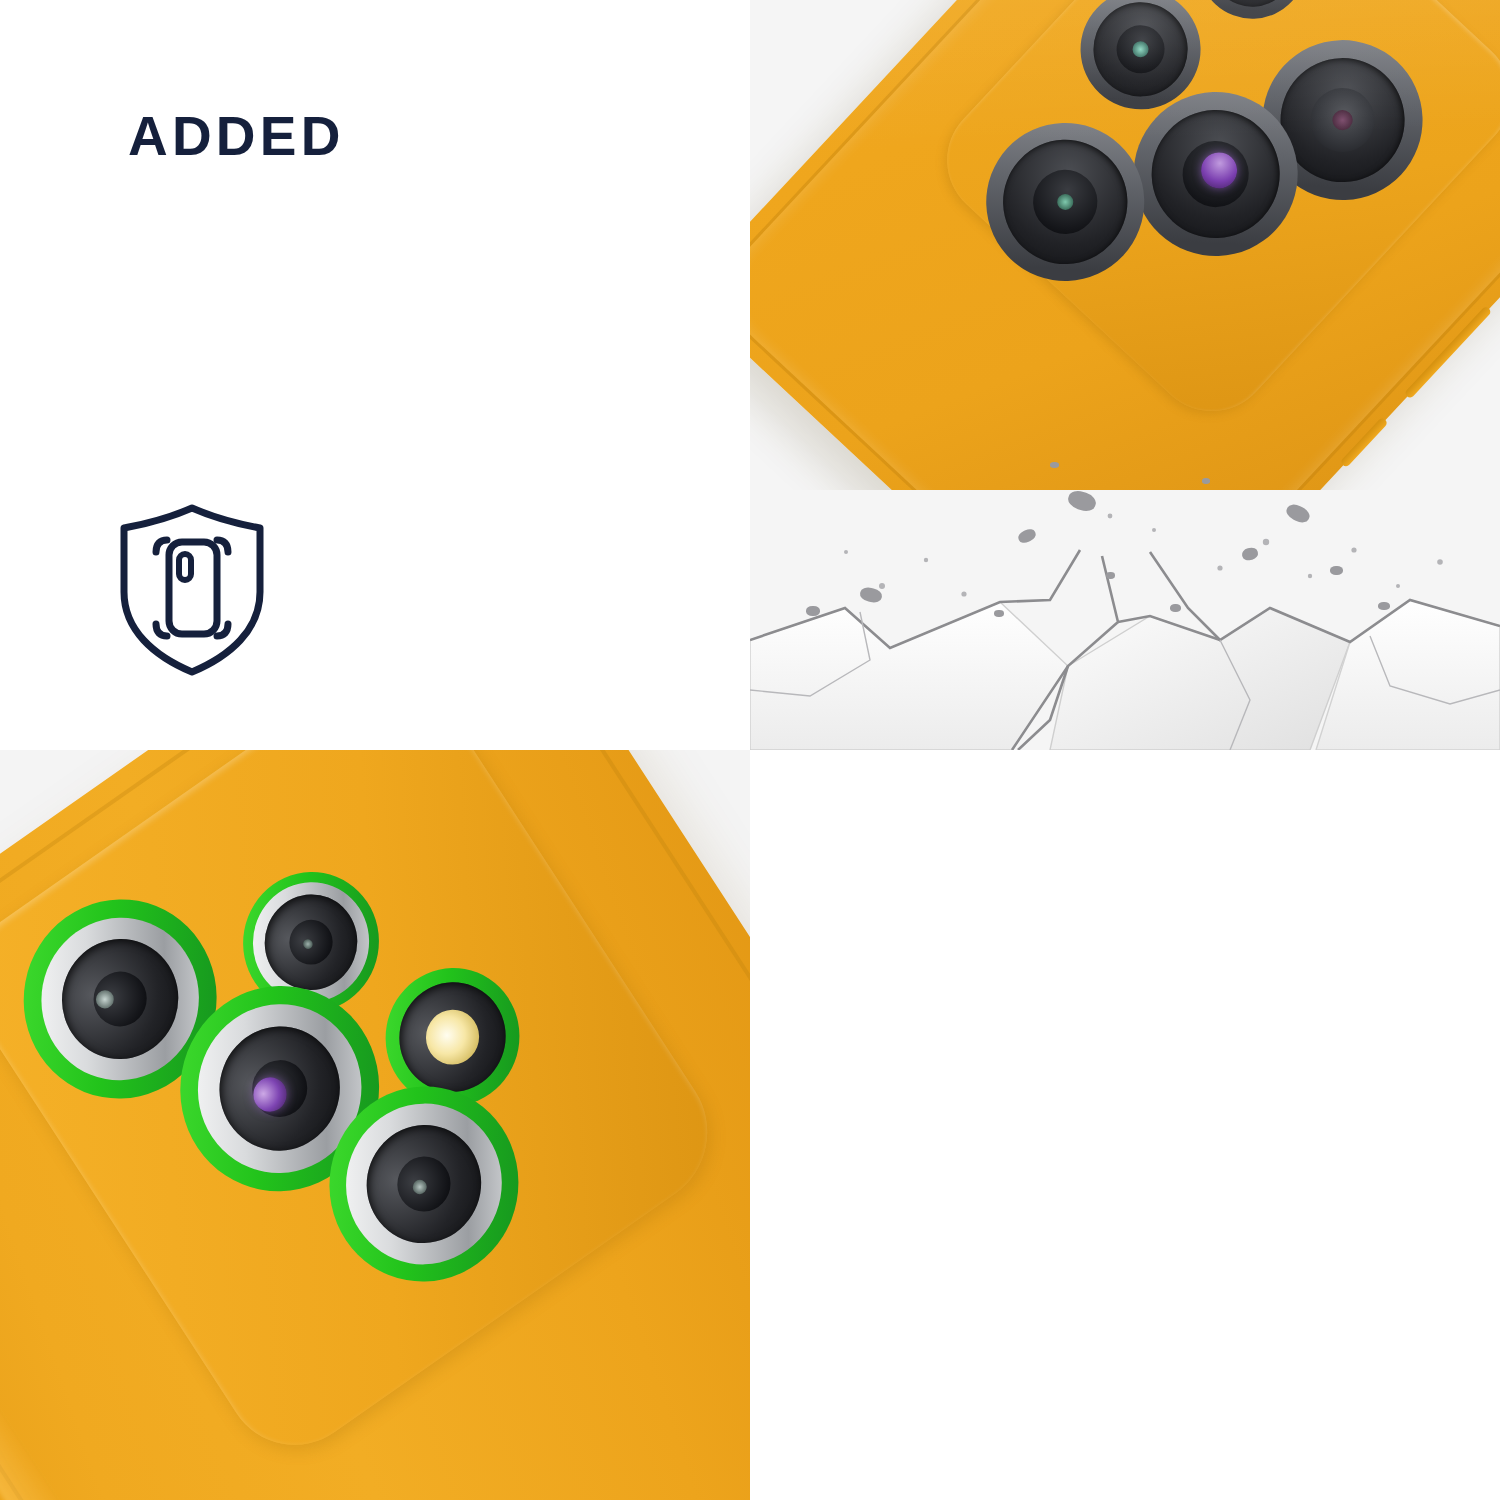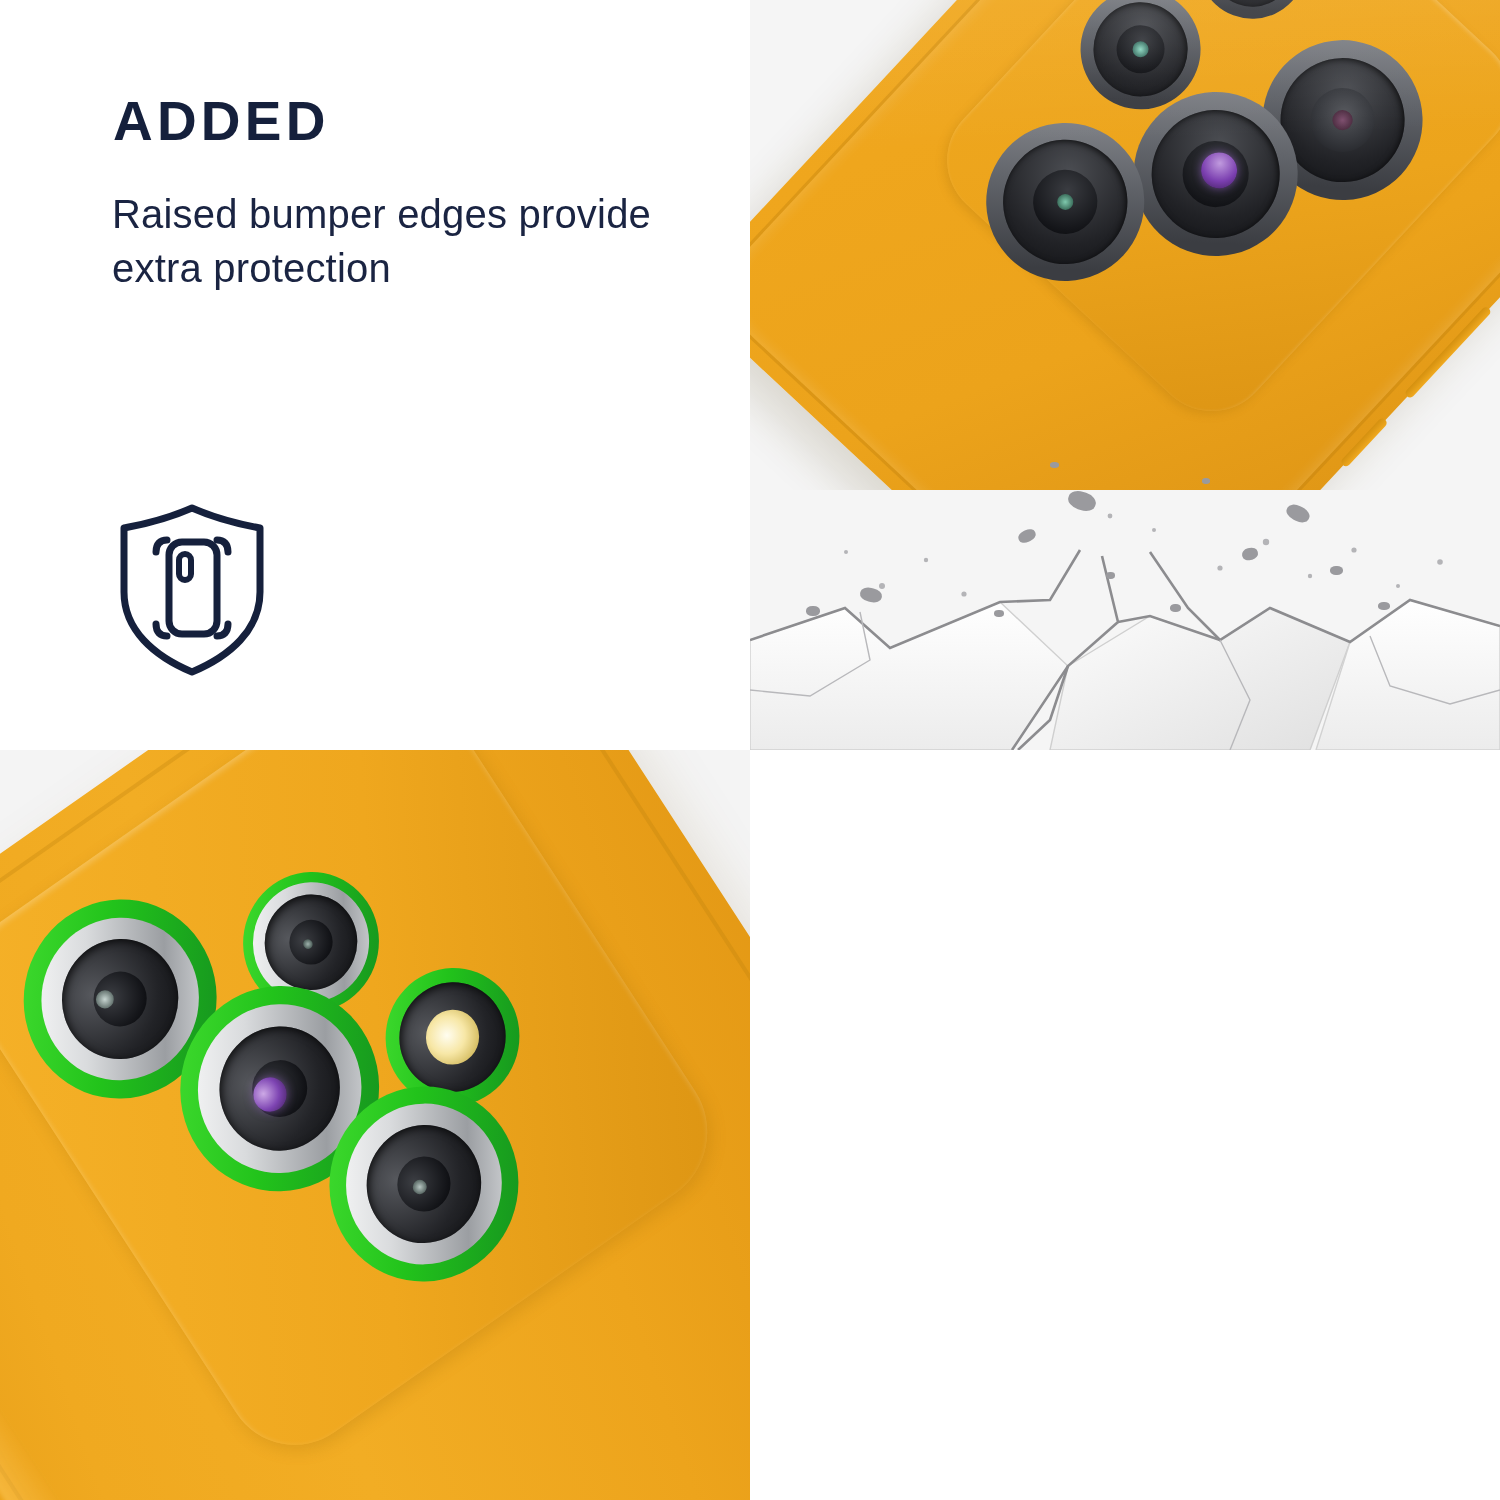--- a/index.html
+++ b/index.html
@@ -25,21 +25,21 @@
   
   .txtblock{position:absolute;}
   .tl-text{left:112px;top:88px;width:580px;}
 
   .headline{
     color:#15203c;
     font-weight:bold;
     font-size:55px;
     line-height:1.17;
     letter-spacing:4.2px;
-    margin:1px;
+    margin:16px;
     text-transform:uppercase;
   }
   .subline{
     color:#1a2442;
     font-weight:normal;
     font-size:40px;
     line-height:1.33;
     letter-spacing:0.2px;
     margin:0;
     padding-top:34px;
@@ -171,21 +171,20 @@
 </style>
 </head>
 <body>
 
 <div class="board">
 
   <div class="panel p-tl">
 
     <div class="txtblock tl-text">
       <h1 class="headline"><span>ADDED</span><br></h1>
-      <p class="subline">Raised bumper edges provide extra protection</p>
     </div>
 
     <div class="icon-wrap tl-icon">
       <svg viewBox="0 0 160 180" fill="none" stroke="#15203c" stroke-width="7" stroke-linecap="round" stroke-linejoin="round">
         <path d="M80 8 C 48 22, 22 26, 12 28 L12 92 C12 130, 42 156, 80 172 C118 156, 148 130, 148 92 L148 28 C138 26, 112 22, 80 8 Z"></path>
         <rect x="57" y="42" width="48" height="92" rx="13"></rect>
         <rect x="67" y="54" width="12" height="26" rx="6" stroke-width="6"></rect>
         <path d="M44 52 C44 44, 48 40, 55 40"></path>
         <path d="M116 52 C116 44, 112 40, 105 40"></path>
         <path d="M44 124 C44 132, 48 136, 55 136"></path>

